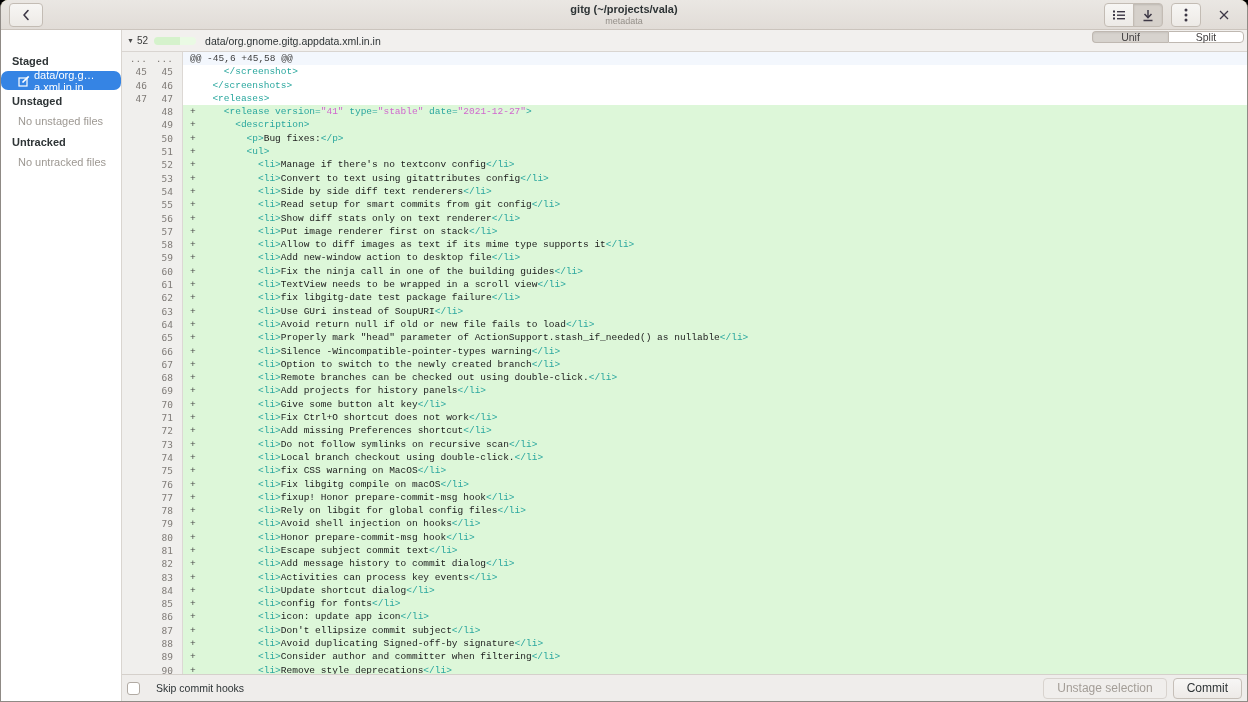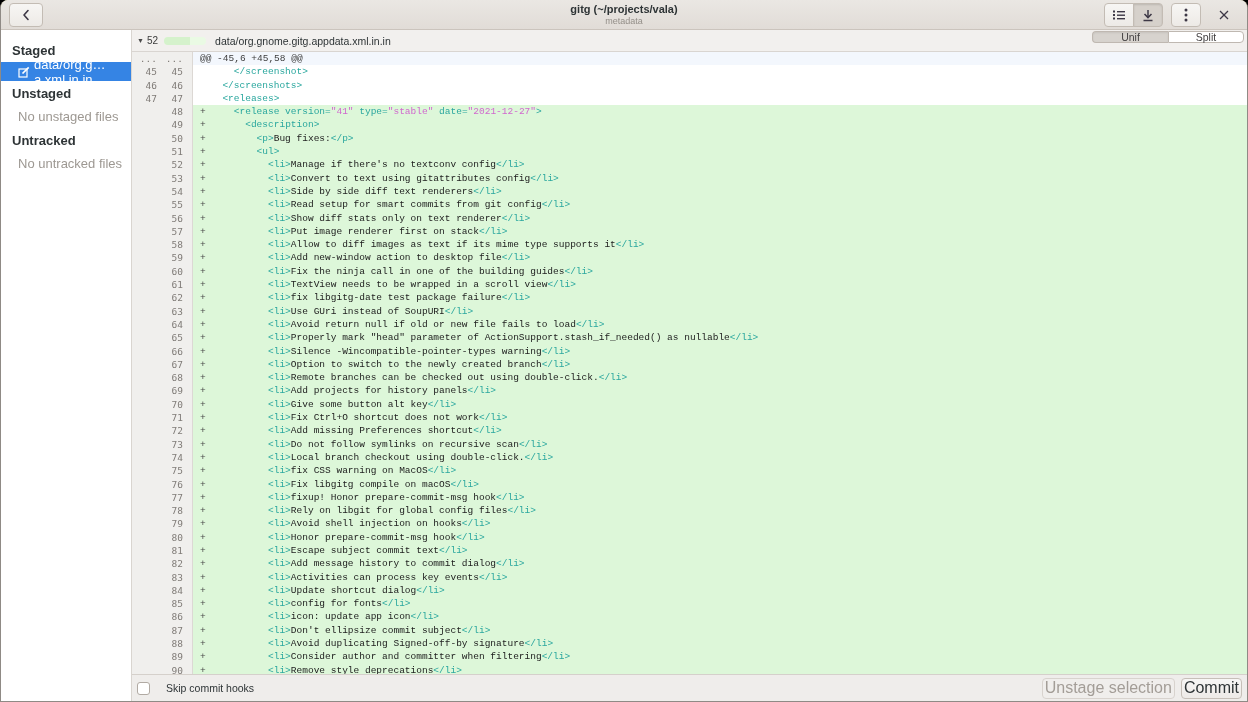--- a/index.html
+++ b/index.html
@@ -23,26 +23,26 @@
   .subtitle { font-size:9px; color:#948f89; line-height:11px; }
   .hb-right { position:absolute; right:8px; top:3px; display:flex; align-items:center; gap:8px; }
   .linked { display:flex; }
   .linked .hb-btn { border-radius:0; margin-left:-1px; }
   .linked .hb-btn:first-child { border-radius:4px 0 0 4px; margin-left:0; }
   .linked .hb-btn:last-child { border-radius:0 4px 4px 0; }
   .close-btn { border:none; background:transparent; width:22px; }
 
   
   .content { flex:1; display:flex; min-height:0; }
-  .sidebar { width:131px; flex:none; background:#ffffff; border-right:1px solid #d9d5d0;
-             font-size:13px; color:#2e3436; padding-top:8px; }
+  .sidebar { width:121px; flex:none; background:#ffffff; border-right:1px solid #d9d5d0;
+             font-size:11px; color:#2e3436; padding-top:20px; }
   .sec-header { font-weight:bold; padding:5px 0 4px 11px; }
   .side-item { height:19px; display:flex; align-items:center; gap:4px; padding-left:17px;
                color:#2e3436; }
-  .side-item.selected { background:#3584e4; color:#ffffff; }
+  .side-item.selected { background:#3584e4; color:#ffffff;border-radius:7px; }
   .side-empty { color:#9d9892; padding:4px 0 4px 17px; }
 
   .main { flex:1; display:flex; flex-direction:column; min-width:0; }
 
   
   .file-toolbar { height:22px; flex:none; background:#f2f0ee; border-bottom:1px solid #d9d5d1;
                   display:flex; align-items:center; position:relative; font-size:10.5px; }
   .expander { margin-left:5px; font-size:7px; color:#4a4a4a; }
   .chg-count { margin-left:3px; font-size:10px; color:#3c3c3c; }
   .statbar { margin-left:6px; width:42px; height:8px; border-radius:4px; overflow:hidden;
@@ -72,21 +72,21 @@
   .c-tag { color:#2aa79e; }
   .c-str { color:#d169ce; }
   .c-txt { color:#1c1c1c; }
 
   
   .actionbar { height:27px; flex:none; background:#efedeb; border-top:1px solid #d5d0cb;
                display:flex; align-items:center; padding:0 5px; font-size:10.5px; }
   .chk-wrap { display:flex; align-items:center; gap:16px; color:#2e3436; }
   .chk { width:13px; height:13px; border:1px solid #b1aaa3; border-radius:3px; background:#fff; }
   .ab-spacer { flex:1; }
-  .ab-btn { height:21px; padding:0 2px; font-size:16px; border-radius:4px;
+  .ab-btn { height:21px; padding:0 13px; font-size:12px; border-radius:4px;
             border:1px solid #c6bfb8; background:linear-gradient(to bottom,#f7f6f5,#edeae7);
             color:#2e3436; display:flex; align-items:center; }
   .ab-btn.disabled { background:#f0eeec; color:#a39d97; border-color:#d8d3ce; }
   .ab-btn + .ab-btn { margin-left:6px; }
   svg { display:block; }
 </style>
 </head>
 <body>
 
 <div class="window">

